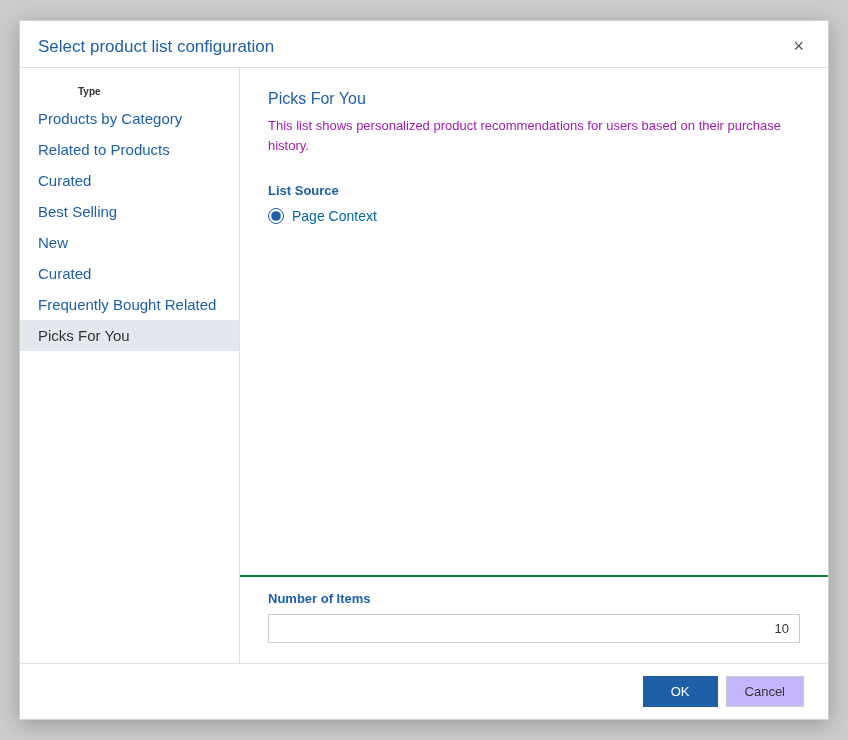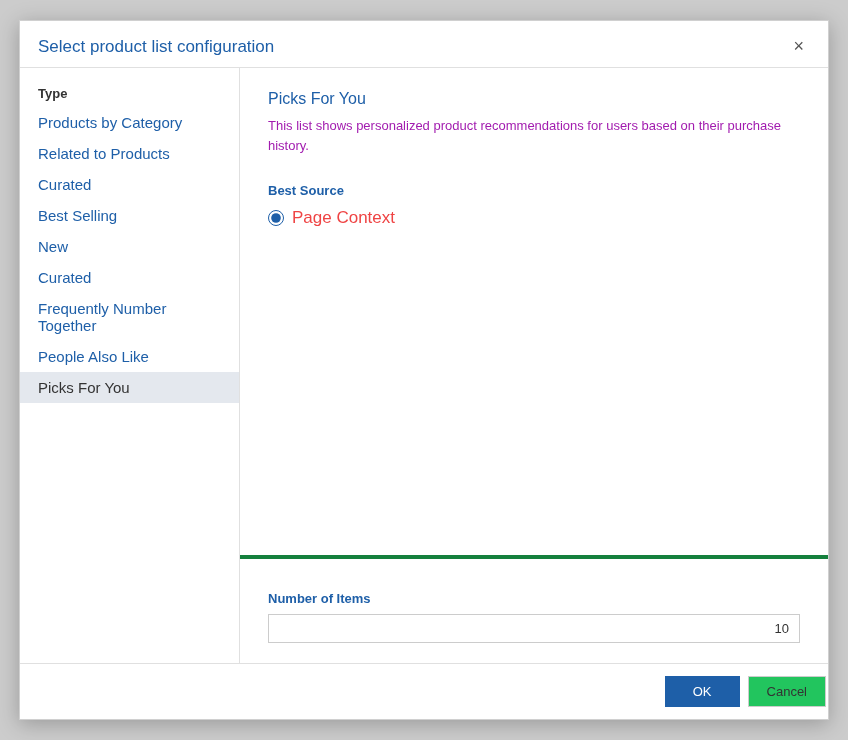--- a/index.html
+++ b/index.html
@@ -63,24 +63,25 @@
     .sidebar {
       width: 220px;
       min-width: 220px;
       border-right: 1px solid #e0e0e0;
       padding-top: 10px;
       display: flex;
       flex-direction: column;
     }
 
     .sidebar-section-label {
-      font-size: 13px;
+      font-size: 10px;
       font-weight: 600;
       color: #333;
       padding: 8px 18px 6px 18px;
+      margin-left: 40px;
     }
 
     .sidebar-item {
       font-size: 15px;
       padding: 7px 18px;
       cursor: pointer;
       color: #1e5fa8;
     }
 
     .sidebar-item.active {
@@ -137,27 +138,27 @@
     }
 
     .radio-input {
       width: 16px;
       height: 16px;
       accent-color: #1e5fa8;
       cursor: pointer;
     }
 
     .radio-label {
-      font-size: 17px;
-      color: #ef4444;
+      font-size: 14px;
+      color: #0369a1;
     }
 
     .main-bottom {
-      border-top: 4px solid #15803d;
-      padding: 32px 28px 20px 28px;
+      border-top: 2px solid #15803d;
+      padding: 14px 28px 20px 28px;
     }
 
     .number-label {
       font-size: 13px;
       font-weight: 600;
       color: #1e5fa8;
       margin-bottom: 8px;
     }
 
     .number-input {
@@ -167,35 +168,35 @@
       font-size: 13px;
       color: #333;
       outline: none;
       text-align: right;
     }
 
     .dialog-footer {
       display: flex;
       justify-content: flex-end;
       gap: 8px;
-      padding: 12px 2px;
+      padding: 12px 24px;
       border-top: 1px solid #e0e0e0;
     }
 
     .btn-ok {
       background: #1e5fa8;
       color: #fff;
       border: none;
       padding: 7px 28px;
       font-size: 13px;
       cursor: pointer;
     }
 
     .btn-cancel {
-      background: #22c55e;
+      background: #c4b5fd;
       color: #333;
       border: 1px solid #ccc;
       padding: 7px 18px;
       font-size: 13px;
       cursor: pointer;
     }
   </style>
 </head>
 <body>
 
@@ -207,31 +208,30 @@
 
   <div class="dialog-body">
     <div class="sidebar">
       <div class="sidebar-section-label">Type</div>
       <div class="sidebar-item">Products by Category</div>
       <div class="sidebar-item">Related to Products</div>
       <div class="sidebar-item">Curated</div>
       <div class="sidebar-item">Best Selling</div>
       <div class="sidebar-item">New</div>
       <div class="sidebar-item">Curated</div>
-      <div class="sidebar-item">Frequently Number Together</div>
-      <div class="sidebar-item">People Also Like</div>
+      <div class="sidebar-item">Frequently Bought Related</div>
       <div class="sidebar-item active">Picks For You</div>
     </div>
 
     <div class="main-content">
       <div class="main-top">
         <div class="main-section-title">Picks For You</div>
         <div class="main-description">This list shows personalized product recommendations for users based on their purchase history.</div>
 
-        <div class="form-group-label">Best Source</div>
+        <div class="form-group-label">List Source</div>
         <div class="radio-group">
           <label class="radio-item">
             <input type="radio" class="radio-input" name="list-source" checked="" style="">
             <span class="radio-label">Page Context</span>
           </label>
         </div>
       </div>
 
       <div class="main-bottom">
         <div class="number-label">Number of Items</div>

